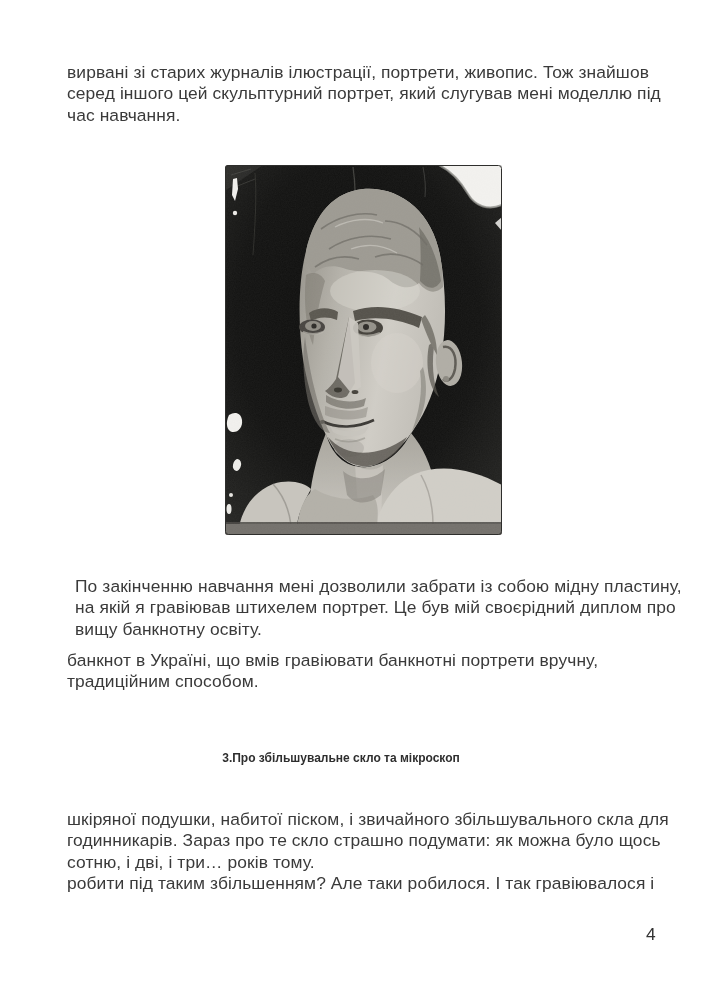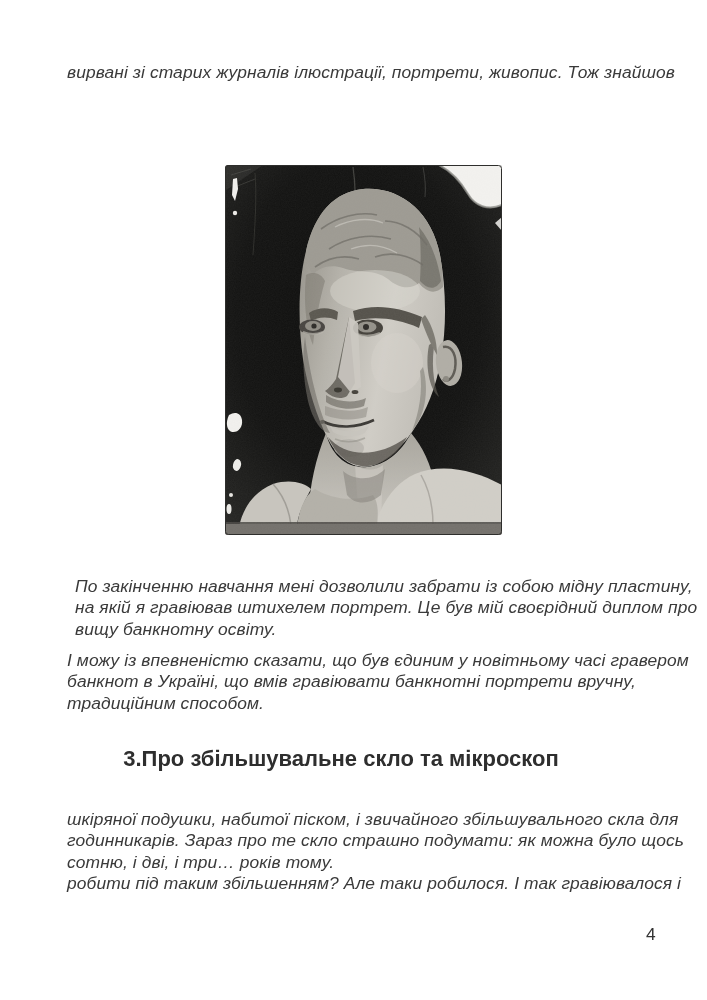--- a/index.html
+++ b/index.html
@@ -17,31 +17,30 @@
     overflow: hidden;
   }
   .para {
     position: absolute;
     left: 67px;
     width: 600px;
     font-size: 17.4px;
     line-height: 21.4px;
     letter-spacing: 0.1px;
     color: #3a3a3a;
-    font-style: italic;
   }
   .para .line {
     white-space: nowrap;
   }
   .heading {
     position: absolute;
     left: 55px;
     width: 572px;
     text-align: center;
-    font-size: 22px;
+    font-size: 12px;
     line-height: 21.4px;
     font-weight: bold;
     color: #2e2e2e;
   }
   .photo-figure {
     position: absolute;
     left: 225px;
     top: 165px;
     width: 277px;
     height: 370px;
@@ -61,20 +60,22 @@
     color: #333333;
   }
 </style>
 </head>
 <body>
 
 <div class="page">
 
   <div class="para" style="top:62px;">
     <div class="line">вирвані зі старих журналів ілюстрації, портрети, живопис. Тож знайшов</div>
+    <div class="line">серед іншого цей скульптурний портрет, який слугував мені моделлю під</div>
+    <div class="line">час навчання.</div>
   </div>
 
   <figure class="photo-figure" aria-label="Black-and-white photograph of a plaster sculpture portrait: a man's head with short hair on a dark background; old print with a torn white top-right corner and worn white spots along the left edge">
     <svg viewBox="0 0 277 370" xmlns="http://www.w3.org/2000/svg" role="img">
       <defs>
         <clipPath id="photoClip">
           <rect x="0" y="0" width="277" height="370" rx="3"></rect>
         </clipPath>
         <radialGradient id="bgGrad" cx="48%" cy="42%" r="80%">
           <stop offset="0%" stop-color="#0c0c0b"></stop>
@@ -203,21 +204,20 @@
     </svg>
   </figure>
 
   <div class="para" style="top:576px;margin-left:8px;">
     <div class="line">По закінченню навчання мені дозволили забрати із собою мідну пластину,</div>
     <div class="line">на якій я гравіював штихелем портрет. Це був мій своєрідний диплом про</div>
     <div class="line">вищу банкнотну освіту.</div>
   </div>
 
   <div class="para" style="top:650px;">
-    <div class="line">І можу із впевненістю сказати, що був єдиним у новітньому часі гравером</div>
     <div class="line">банкнот в Україні, що вмів гравіювати банкнотні портрети вручну,</div>
     <div class="line">традиційним способом.</div>
   </div>
 
   <div class="heading" style="top:748px;">3.Про збільшувальне скло та мікроскоп</div>
 
   <div class="para" style="top:809px;">
     <div class="line">шкіряної подушки, набитої піском, і звичайного збільшувального скла для</div>
     <div class="line">годинникарів. Зараз про те скло страшно подумати: як можна було щось</div>
     <div class="line">сотню, і дві, і три… років тому.</div>

